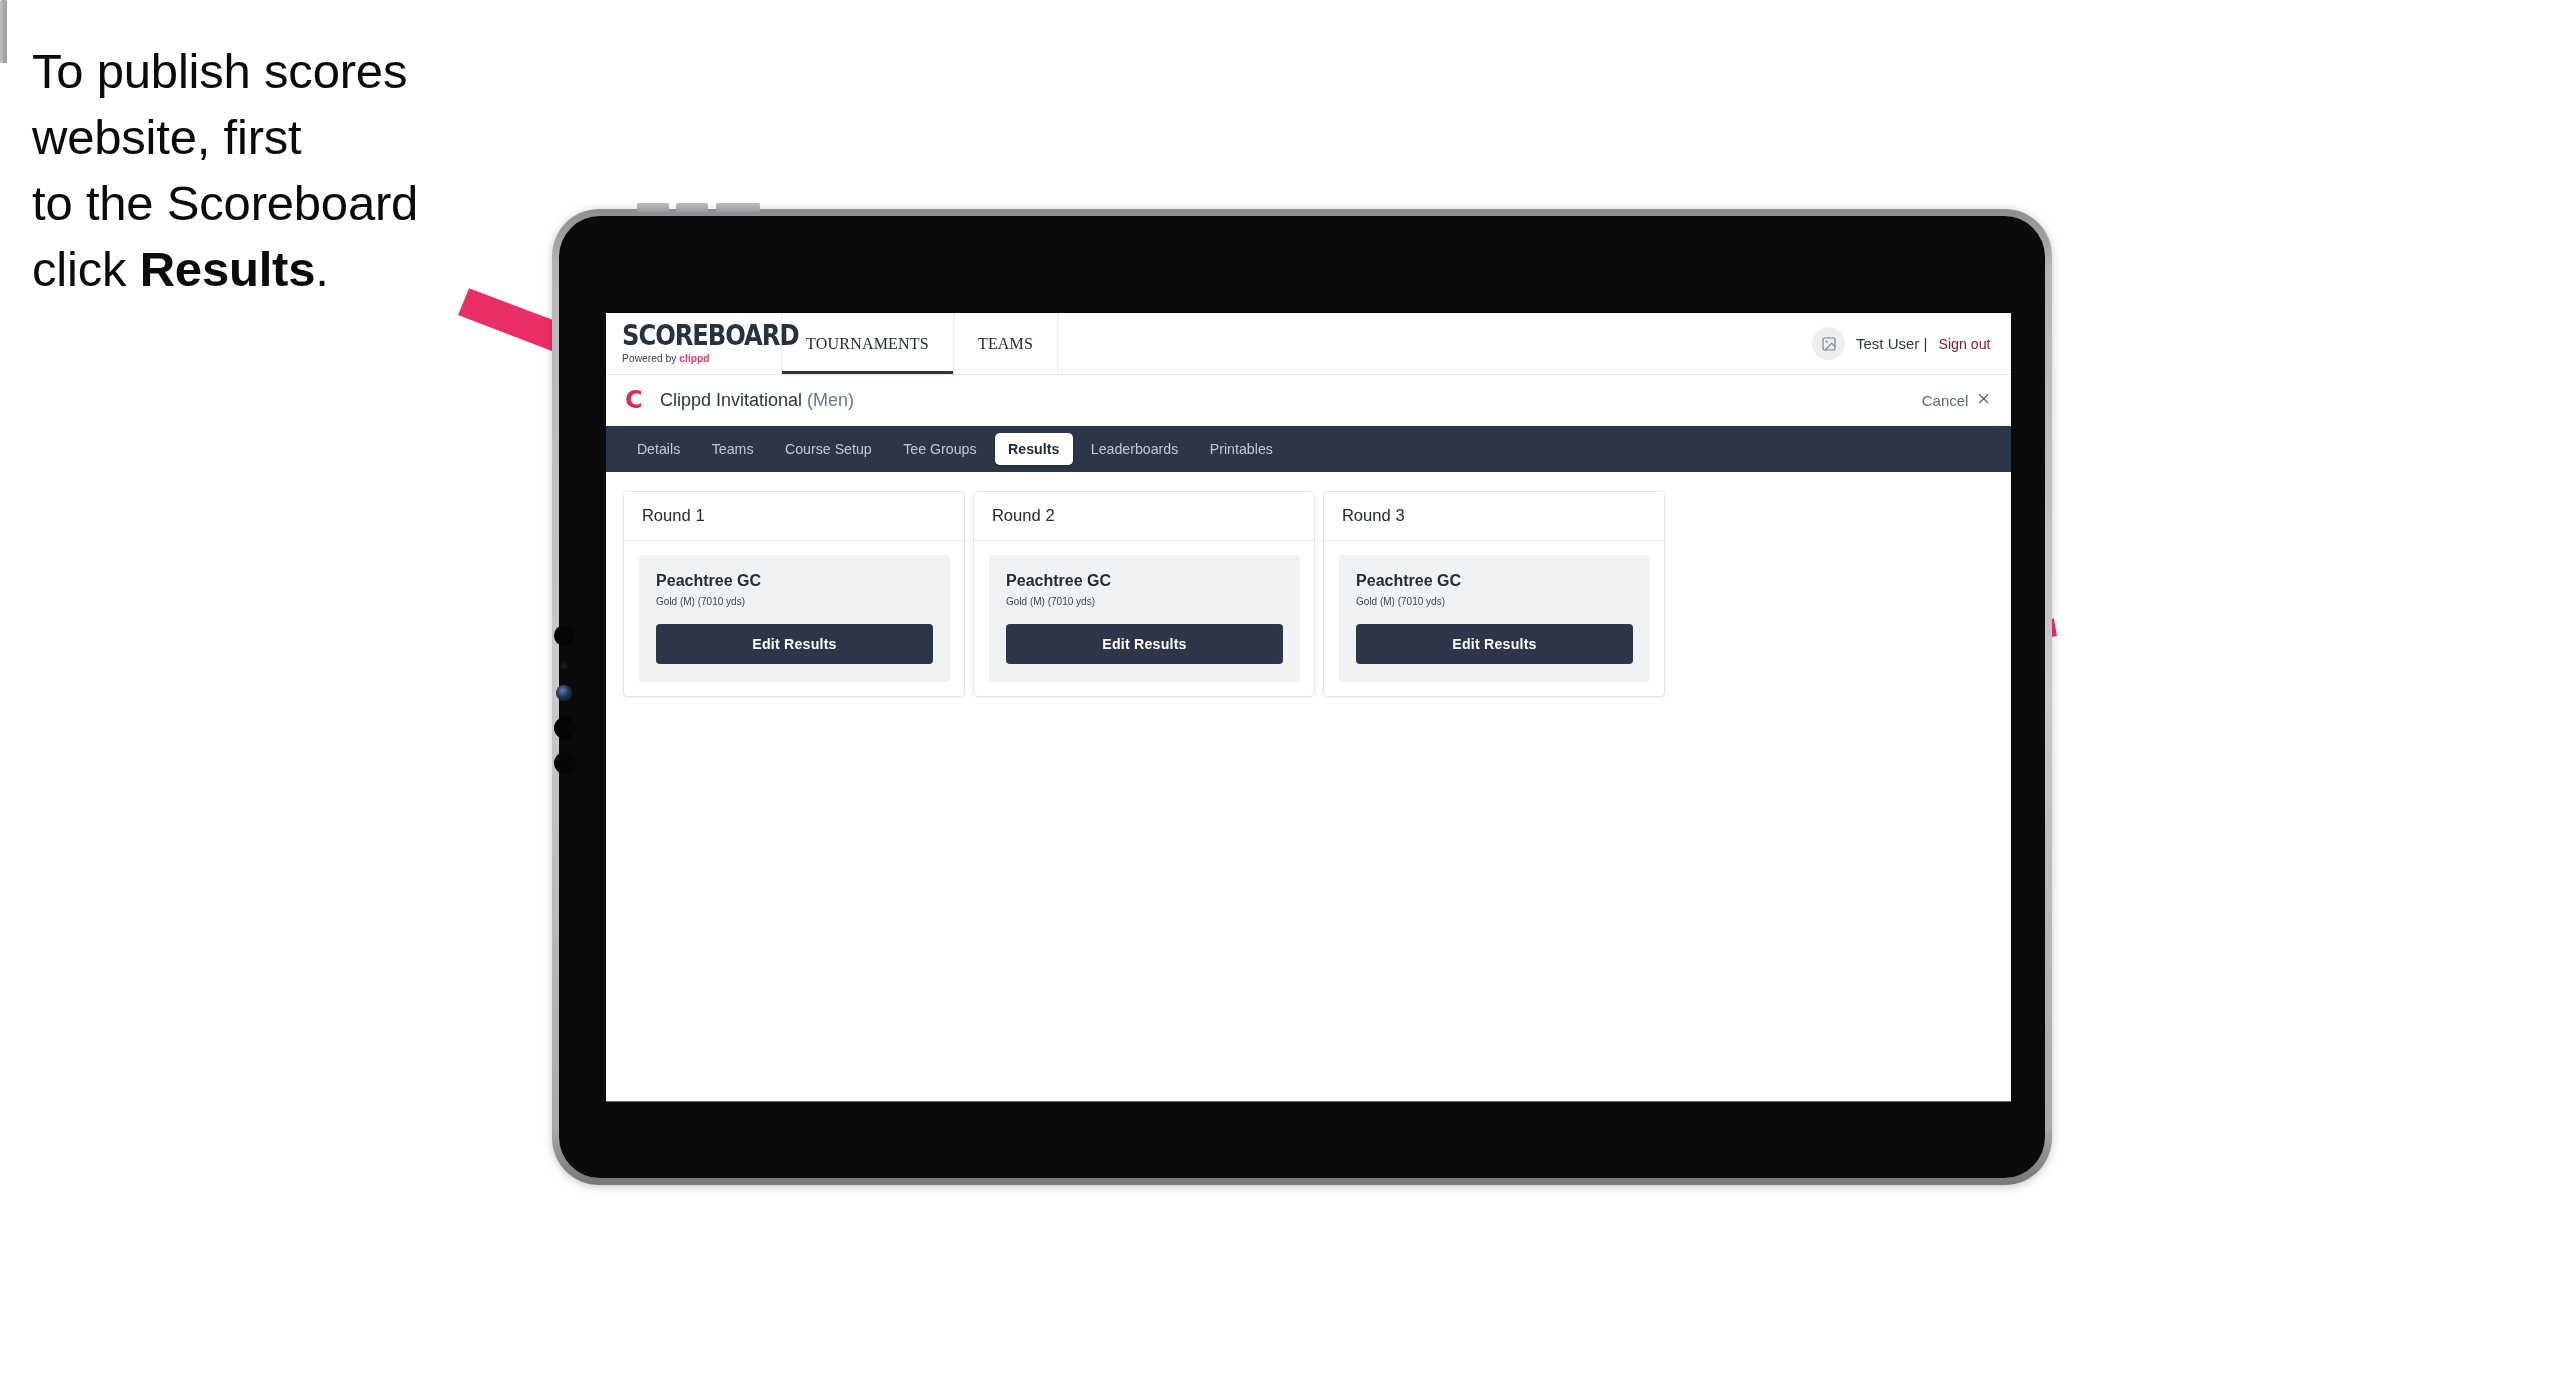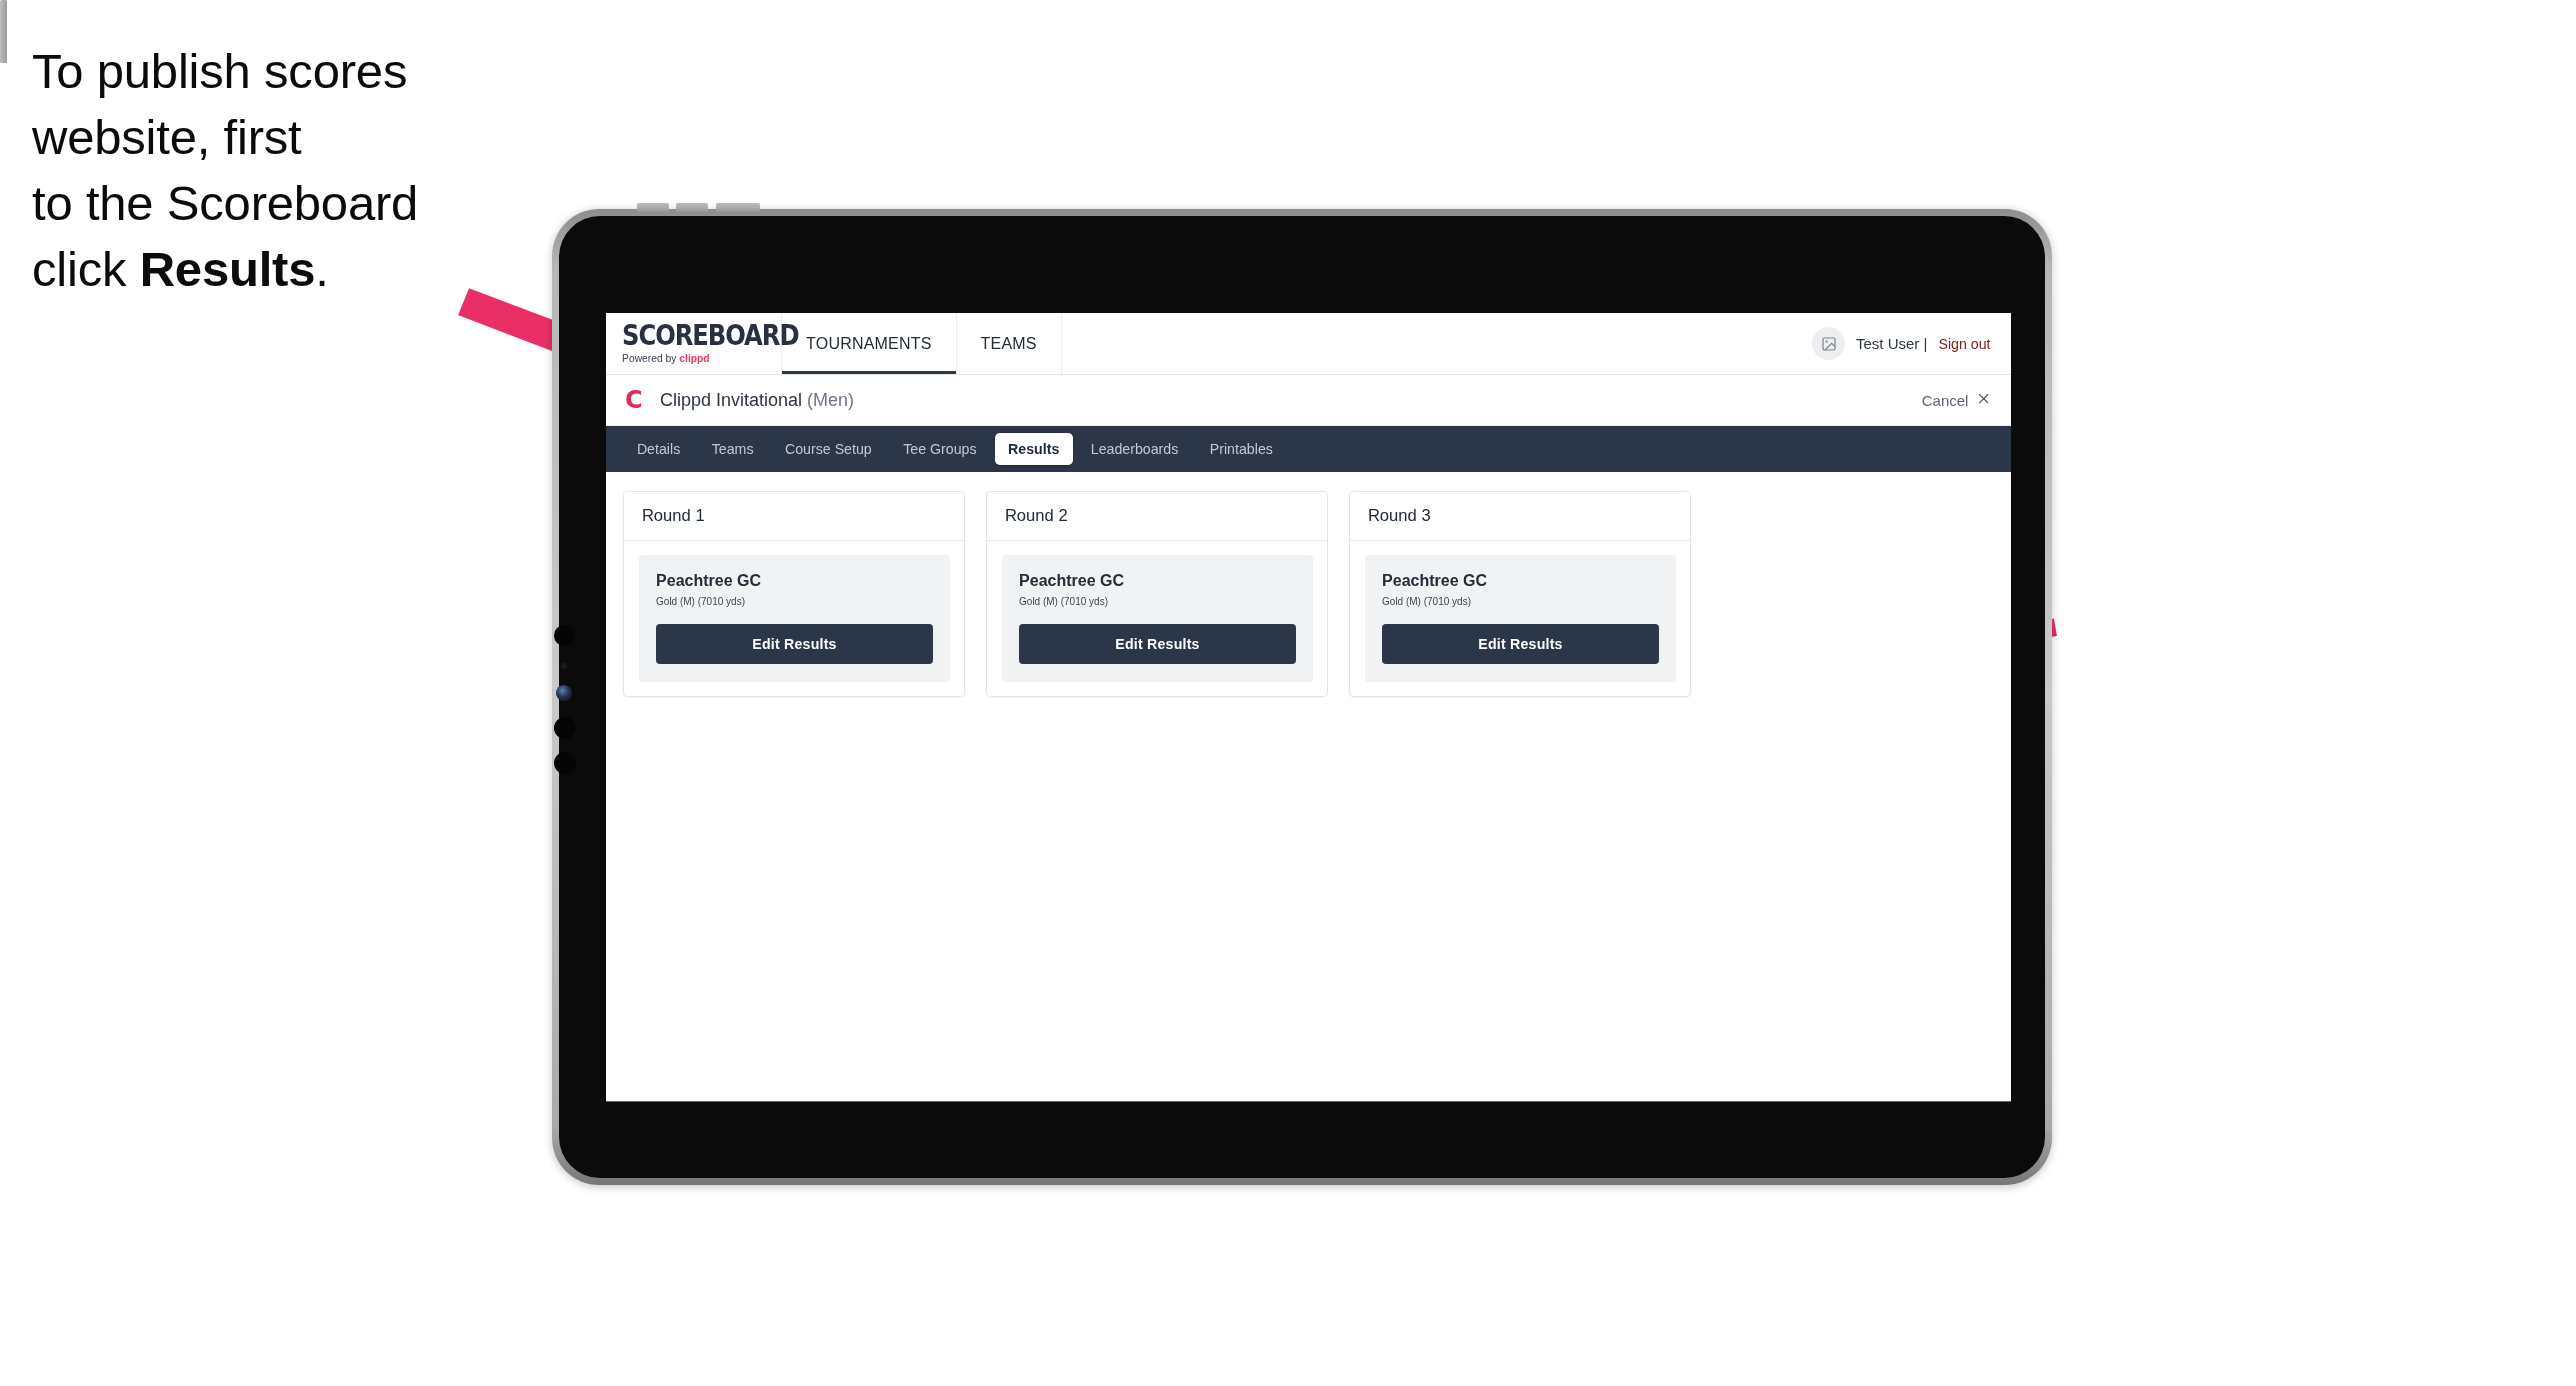--- a/index.html
+++ b/index.html
@@ -122,20 +122,21 @@
 
   .hdr-tab {
     display: flex; align-items: center;
     padding: 0 24px;
     font-size: 16px;
     letter-spacing: 0.2px;
     color: #222b38;
     border-right: 0.8px solid #eceef1;
     position: relative;
     cursor: pointer;
+    font-family: Liberation Serif, serif;
   }
   .hdr-tab.active::after {
     content: "";
     position: absolute; left: 0; right: 0; bottom: 0;
     height: 3.2px; background: #2b3648;
   }
   #hdr-spacer { flex: 1; }
   #hdr-user {
     display: flex; align-items: center;
     padding-right: 20.6px;
@@ -195,21 +196,21 @@
     color: #1f2836;
     font-weight: 700;
     box-shadow: 0 0.8px 2.4px rgba(0,0,0,0.28);
   }
 
   
   #content {
     padding: 19px 17.4px;
     background: #ffffff;
     display: flex;
-    gap: 21px;
+    gap: 8px;
     align-items: flex-start;
   }
   .round-card {
     width: 342px;
     background: #ffffff;
     border: 0.8px solid #e1e5ea;
     border-radius: 4.7px;
     overflow: hidden;
     box-shadow: 0 0.8px 1.6px rgba(16,24,40,0.05);
   }

